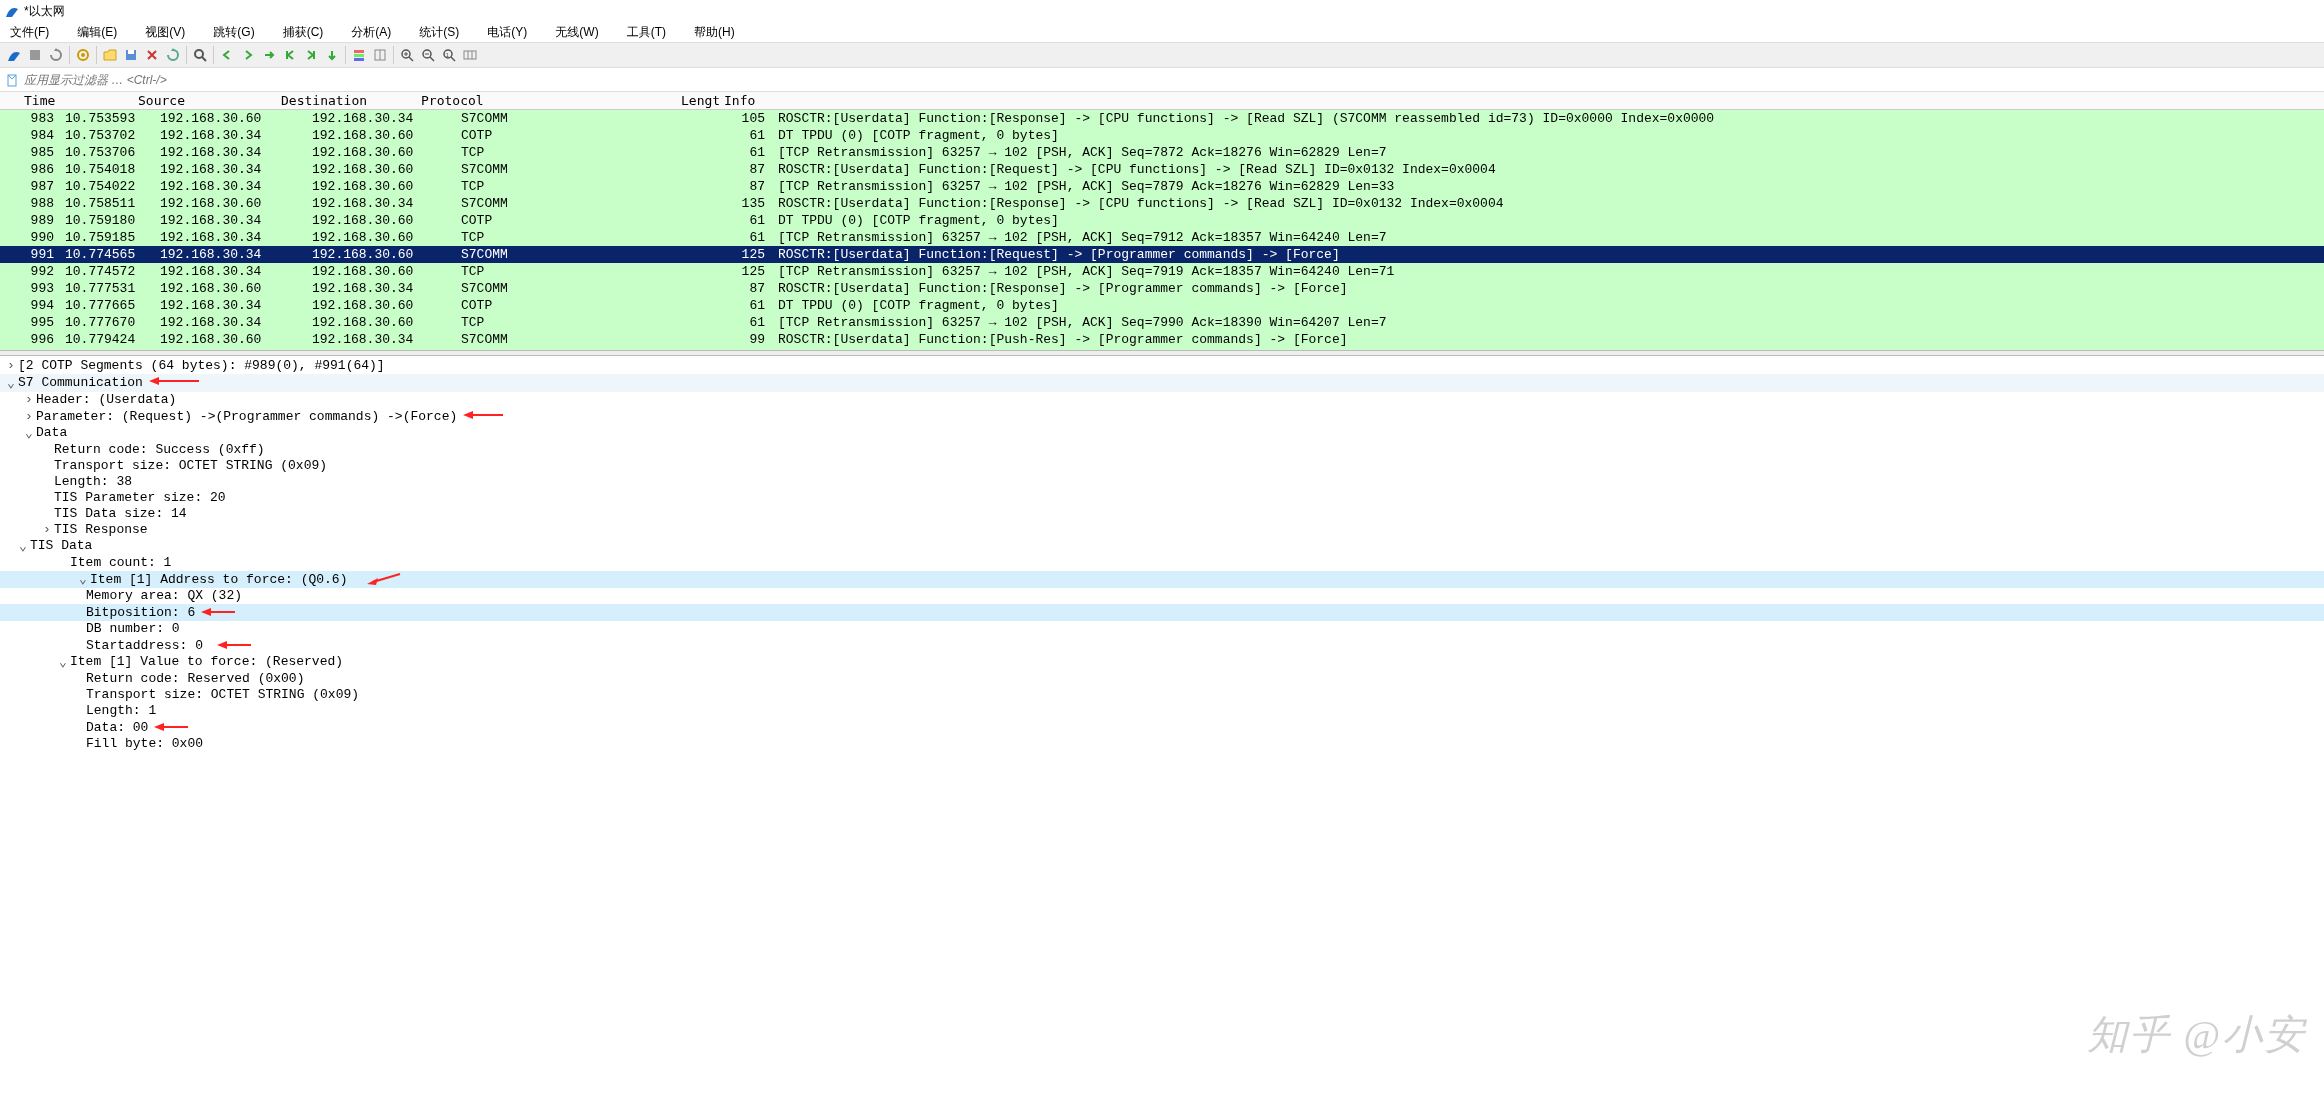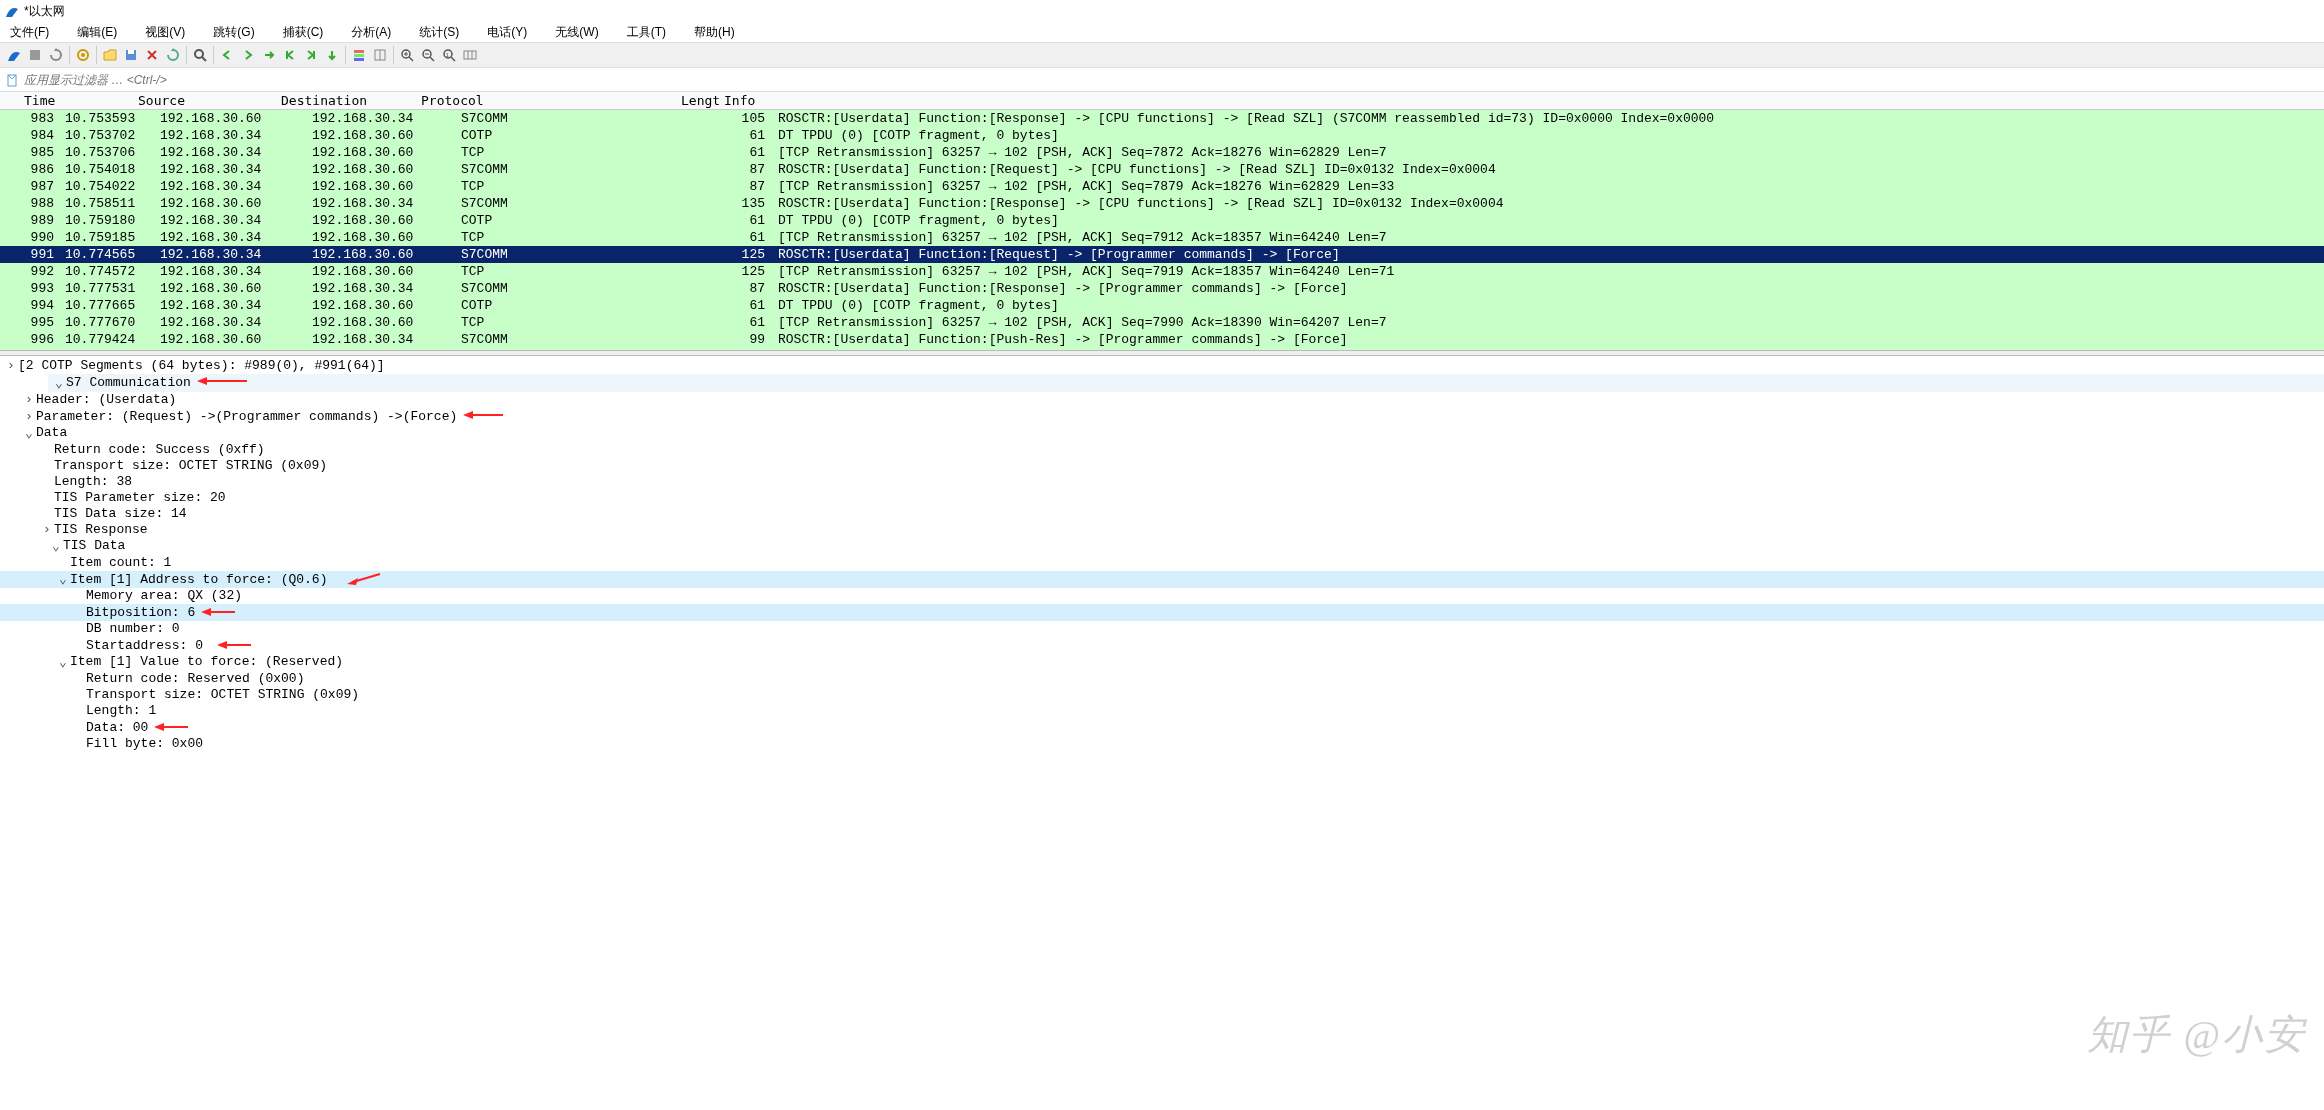--- a/index.html
+++ b/index.html
@@ -36,21 +36,21 @@
   .green { background: #c8ffc8; }
   .selected { background: #0a246a !important; color: #fff; }
   .packet-rows { max-height: 240px; overflow: hidden; }
 
   .splitter { height: 6px; background: #eee; border-top: 1px solid #bbb; border-bottom: 1px solid #bbb; cursor: row-resize; }
 
   .details { font-family: "Consolas", "Courier New", monospace; font-size: 13px; padding: 2px 0; }
   .details .node { white-space: nowrap; padding: 0 0 1px 0; }
   .details .tw { display: inline-block; width: 14px; text-align: center; color: #555; vertical-align: middle; }
   .details .hl-light { background: #d6effd; }
-  .details .hl-sel   { background: #eef5fb; margin-left: 48px; }
+  .details .hl-sel   { background: #eef5fb; }
   .arrow-red { color: #f22; font-size: 14px; margin-left: 6px; display: inline-block; transform: translateY(-1px); }
   .arrow-red svg { vertical-align: middle; }
 
   .watermark { position: absolute; right: 18px; bottom: 48px; font-size: 40px; color: rgba(120,120,120,0.35); font-family: "Microsoft YaHei"; letter-spacing: 2px; font-style: italic; pointer-events: none; }
 
   .shark-fin { display:inline-block; }
 </style>
 </head>
 <body>
 
@@ -394,23 +394,23 @@
           <line x1="40" y1="5" x2="5" y2="5" stroke="#f22" stroke-width="2"></line>
           <path d="M0 5 L10 1 L10 9 Z" fill="#f22"></path>
         </svg></span></div>
   <div class="node" style="padding-left:22px"><span class="tw">⌄</span><span>Data</span></div>
   <div class="node" style="padding-left:54px"><span>Return code: Success (0xff)</span></div>
   <div class="node" style="padding-left:54px"><span>Transport size: OCTET STRING (0x09)</span></div>
   <div class="node" style="padding-left:54px"><span>Length: 38</span></div>
   <div class="node" style="padding-left:54px"><span>TIS Parameter size: 20</span></div>
   <div class="node" style="padding-left:54px"><span>TIS Data size: 14</span></div>
   <div class="node" style="padding-left:40px"><span class="tw">›</span><span>TIS Response</span></div>
-  <div class="node" style="padding-left:49px"><span class="tw">⌄</span><span>TIS Data</span></div>
+  <div class="node" style="padding-left:16px"><span class="tw">⌄</span><span>TIS Data</span></div>
   <div class="node" style="padding-left:70px"><span>Item count: 1</span></div>
-  <div class="node hl-light" style="padding-left:56px"><span class="tw">⌄</span><span>Item [1] Address to force: (Q0.6)</span><span class="arrow-red" style="margin-left:20px"><svg width="36" height="14">
+  <div class="node hl-light" style="padding-left:76px"><span class="tw">⌄</span><span>Item [1] Address to force: (Q0.6)</span><span class="arrow-red" style="margin-left:20px"><svg width="36" height="14">
           <line x1="33" y1="3" x2="6" y2="11" stroke="#f22" stroke-width="2"></line>
           <path d="M0 13 L11 7 L9 14 Z" fill="#f22"></path>
         </svg></span></div>
   <div class="node" style="padding-left:86px"><span>Memory area: QX (32)</span></div>
   <div class="node hl-light" style="padding-left:86px"><span>Bitposition: 6</span><span class="arrow-red"><svg width="34" height="10">
           <line x1="34" y1="5" x2="5" y2="5" stroke="#f22" stroke-width="2"></line>
           <path d="M0 5 L10 1 L10 9 Z" fill="#f22"></path>
         </svg></span></div>
   <div class="node" style="padding-left:86px"><span>DB number: 0</span></div>
   <div class="node" style="padding-left:86px"><span>Startaddress: 0</span><span class="arrow-red" style="margin-left:14px"><svg width="34" height="10">

